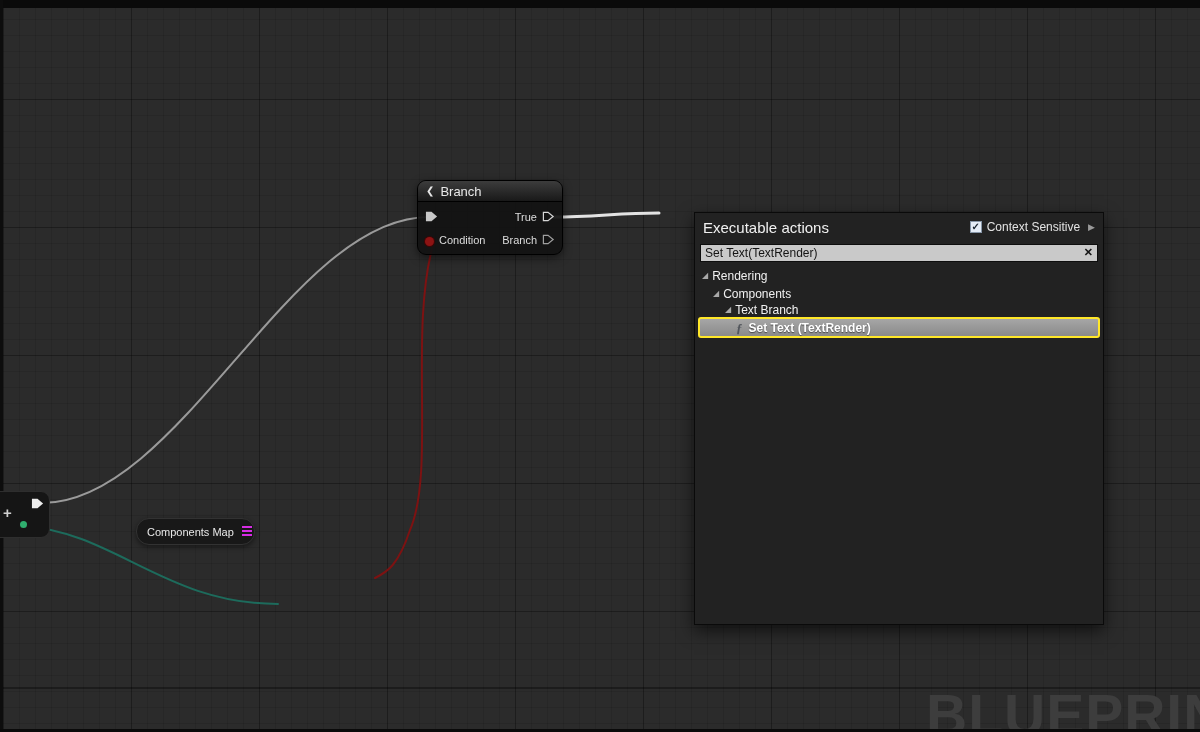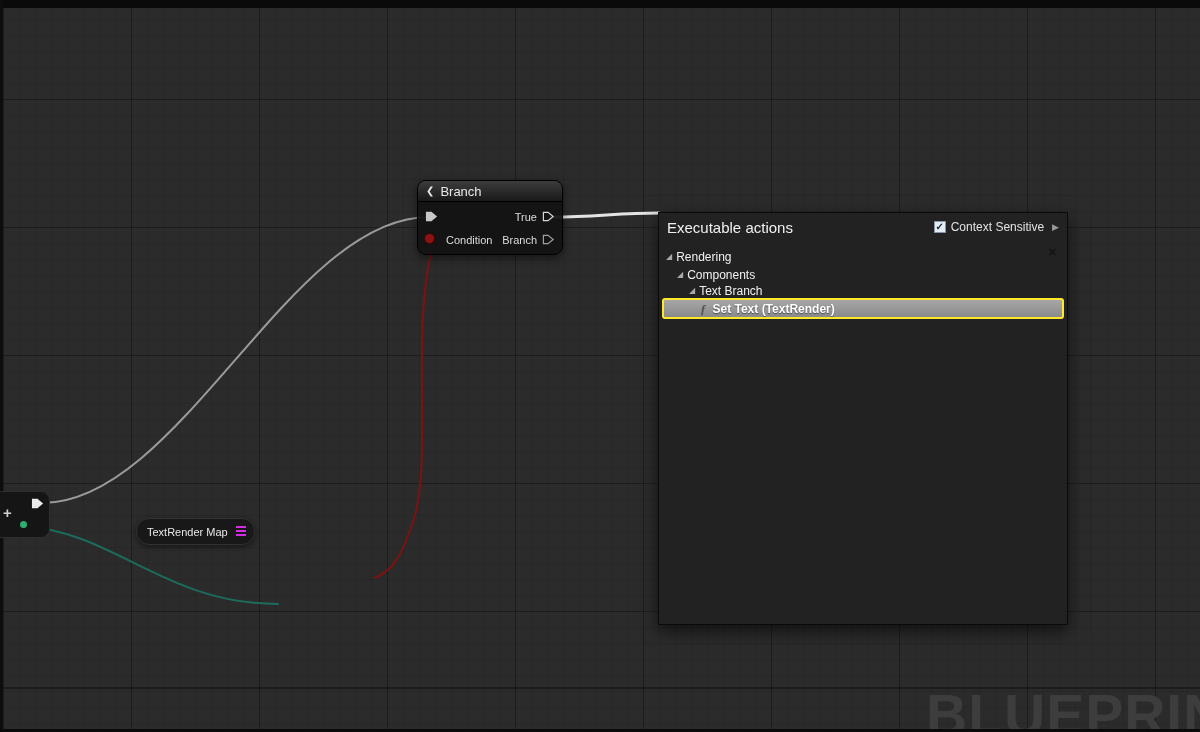--- a/index.html
+++ b/index.html
@@ -42,21 +42,21 @@
   }
   .branch-header{
     height:21px;display:flex;align-items:center;gap:6px;padding:0 8px;
     background:linear-gradient(180deg,#3c3c3c,#191919);
     border-radius:8px 8px 0 0;border-bottom:1px solid #000;
   }
   .branch-icon{color:#e8e8e8;font-size:10px;line-height:1;}
   .branch-title{color:#e8e8e8;font-size:13px;}
   .branch-body{padding:3px 7px 4px;}
   .pin-row{height:23px;display:flex;align-items:center;justify-content:space-between;}
-  .pin-left{display:flex;align-items:flex-start;gap:12px;}
+  .pin-left{display:flex;align-items:flex-end;gap:5px;}
   .pin-right{display:flex;align-items:center;gap:5px;margin-left:auto;}
   .pin-label{color:#dcdcdc;font-size:11px;}
   .pin-filled{fill:#c8c8c8;}
   .pin-filled-white{fill:#ececec;}
   .pin-hollow{fill:none;stroke:#d6d6d6;stroke-width:1.3;}
   .pin-hollow-dim{fill:none;stroke:#9f9f9f;stroke-width:1.3;}
   .bool-pin{width:9px;height:9px;border-radius:50%;background:var(--bool-pin,#8c1313);box-shadow:0 0 0 1px #3a0707;display:inline-block;}
 
   
   .left-node{
@@ -98,21 +98,21 @@
     position:absolute;left:32px;top:17px;z-index:2;
     color:#fff;font-size:21px;font-weight:bold;letter-spacing:1px;
     text-shadow:0 2px 3px rgba(0,0,0,0.8);
   }
   .find-node .bars-icon{position:absolute;left:12px;top:8px;margin:0;width:9px;height:11px;z-index:2;}
   .ring-pin{position:absolute;right:7px;top:17px;width:7px;height:7px;border:2px solid var(--magenta-pin,#d62ce4);border-radius:50%;z-index:2;}
   .find-node .green-dot{left:9px;top:42px;z-index:2;}
 
   
   .context-menu{
-    position:absolute;left:658px;top:212px;width:410px;height:413px;z-index:5;
+    position:absolute;left:694px;top:212px;width:410px;height:413px;z-index:5;
     background:#222222;border:1px solid #0a0a0a;
     box-shadow:0 6px 16px rgba(0,0,0,0.6);
   }
   .menu-header{height:28px;display:flex;align-items:center;padding:0 8px;}
   .menu-title{color:#f0f0f0;font-size:15px;}
   .menu-header-right{margin-left:auto;display:flex;align-items:center;gap:5px;}
   .checkbox{width:12px;height:12px;background:#e4ecf6;border:1px solid #8796a8;display:flex;align-items:center;justify-content:center;cursor:pointer;}
   .check{color:#16202c;font-size:10px;font-weight:bold;line-height:1;}
   .cs-label{color:#e2e2e2;font-size:12px;}
   .submenu-arrow{color:#9a9a9a;font-size:9px;margin-left:3px;cursor:pointer;}
@@ -161,21 +161,21 @@
 
   <div class="left-node">
     <span class="plus">+</span>
     <svg class="exec-out" width="13" height="13" viewBox="0 0 14 14">
       <path class="pin-filled-white" d="M1 2 h6 l6 5 -6 5 H1 z"></path>
     </svg>
     <span class="green-dot"></span>
   </div>
 
   <div class="pill-node">
-    <span class="pill-label">TextRender Map</span>
+    <span class="pill-label">Components Map</span>
     <span class="bars-icon"></span>
   </div>
 
 
   <div class="branch-node">
     <div class="branch-header">
       <span class="branch-icon">❮</span>
       <span class="branch-title">Branch</span>
     </div>
     <div class="branch-body">
@@ -212,20 +212,21 @@
       <span class="menu-title">Executable actions</span>
       <span class="menu-header-right">
         <span class="checkbox">
           <span class="check">✓</span>
         </span>
         <span class="cs-label">Context Sensitive</span>
         <span class="submenu-arrow">▶</span>
       </span>
     </div>
     <div class="search-row">
+      <input class="search-input" value="Set Text(TextRender)" style="">
       <span class="clear-btn">✕</span>
     </div>
     <div class="tree">
       <div class="tree-row indent-0">
         <span class="expander">◢</span>
         <span class="tree-label">Rendering</span>
       </div>
       <div class="tree-row indent-1">
         <span class="expander">◢</span>
         <span class="tree-label">Components</span>

